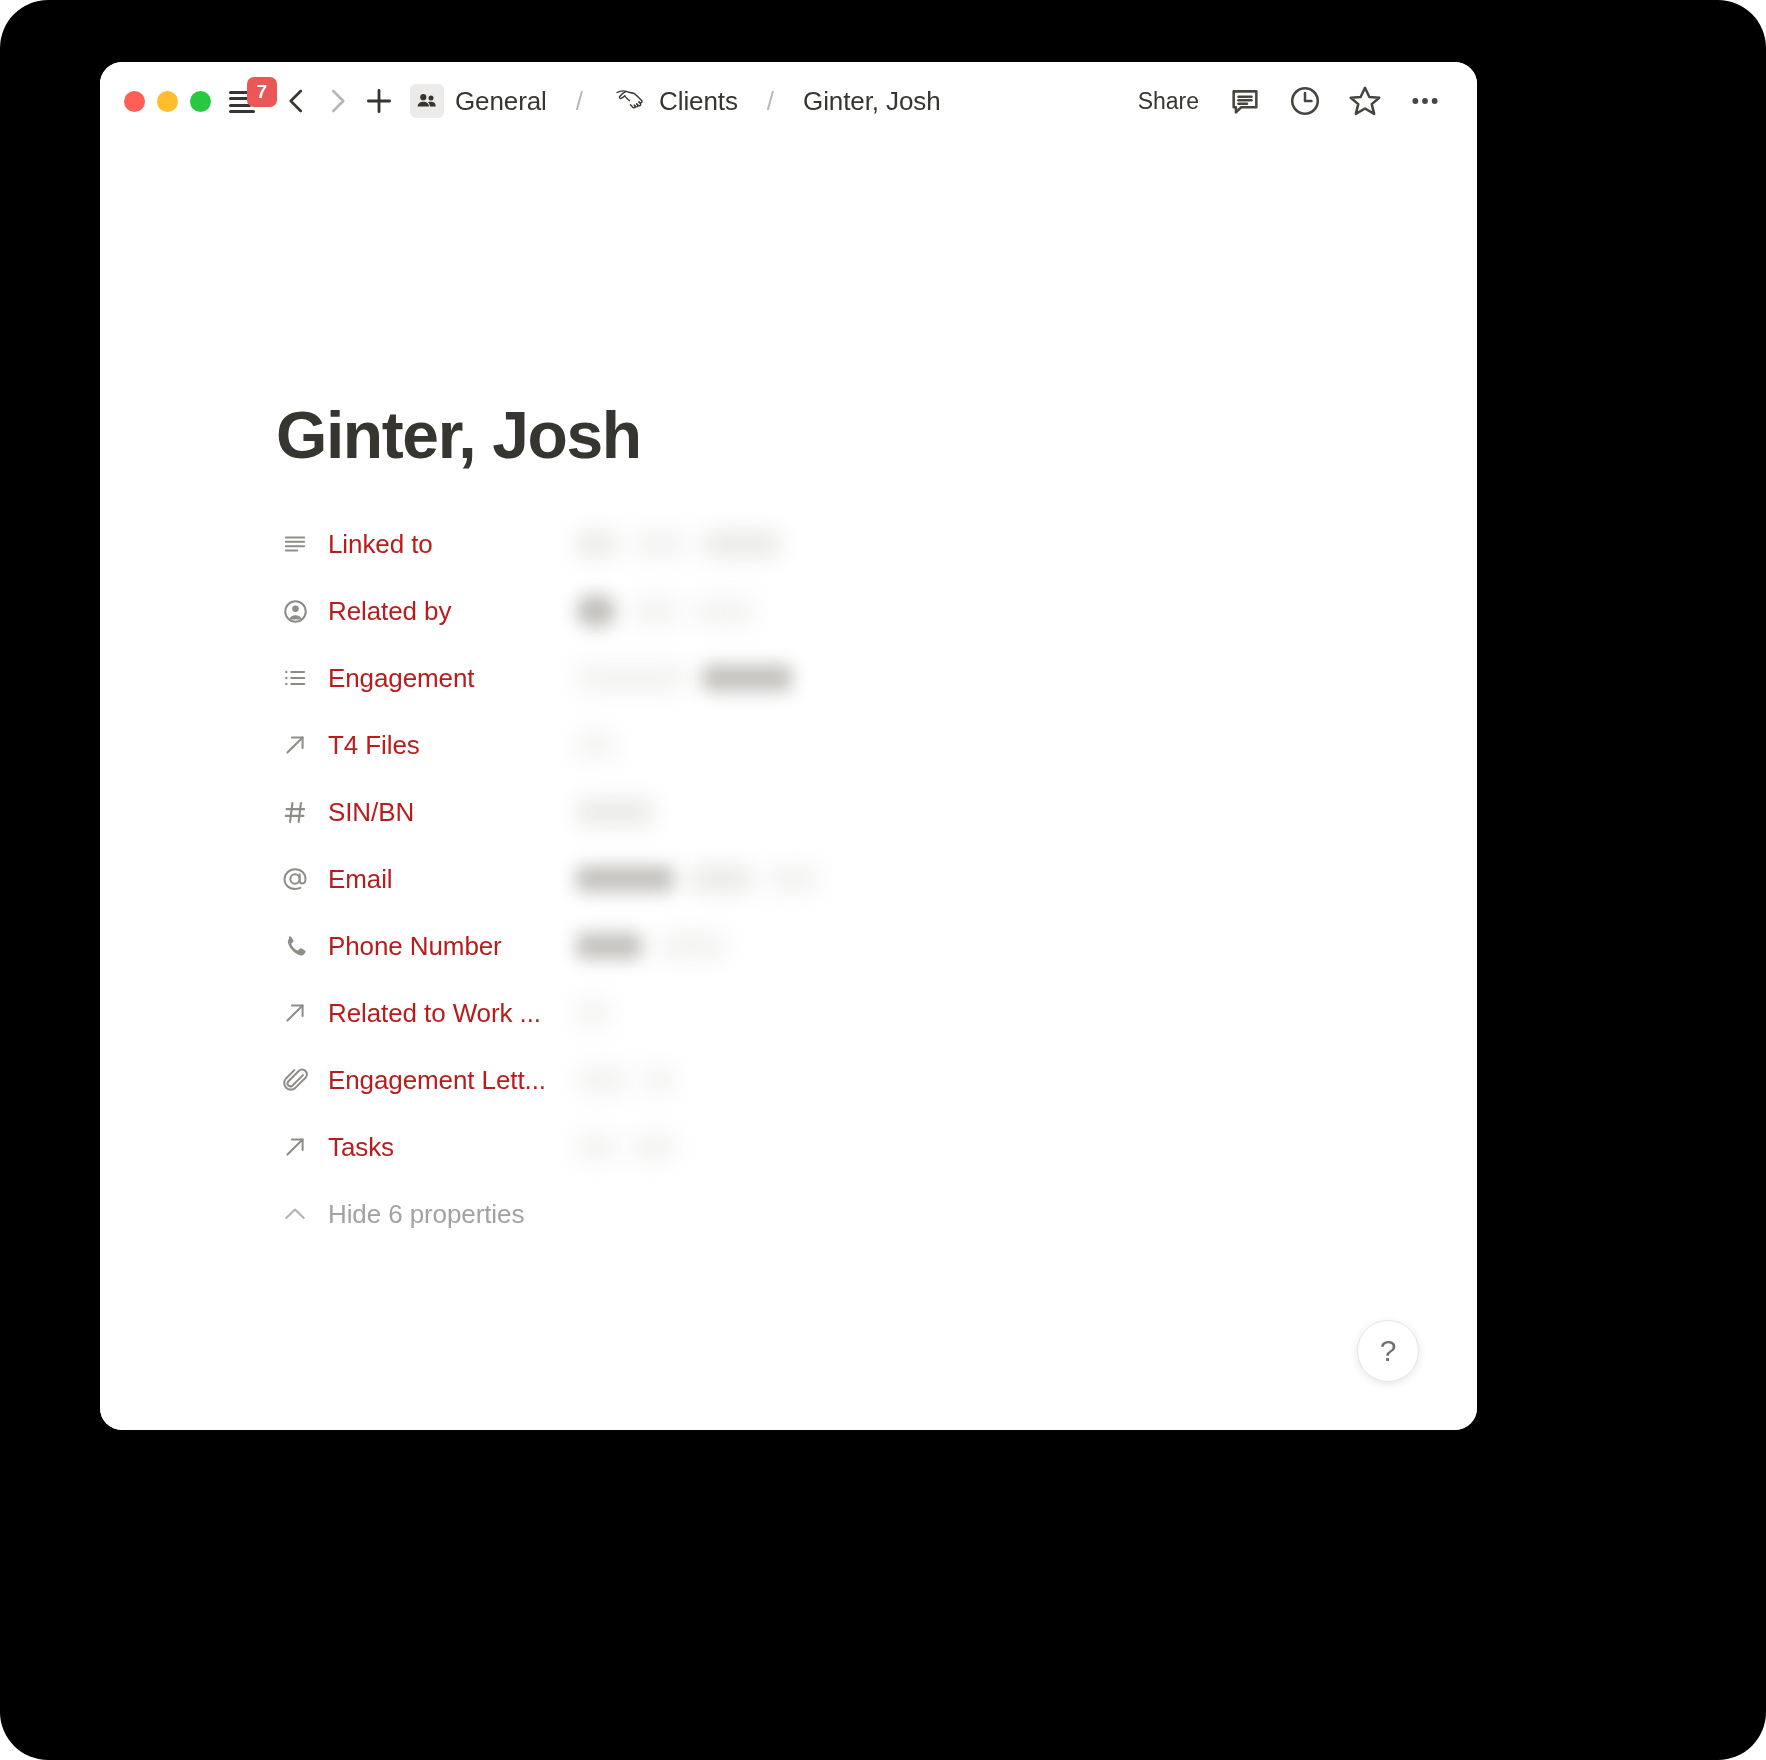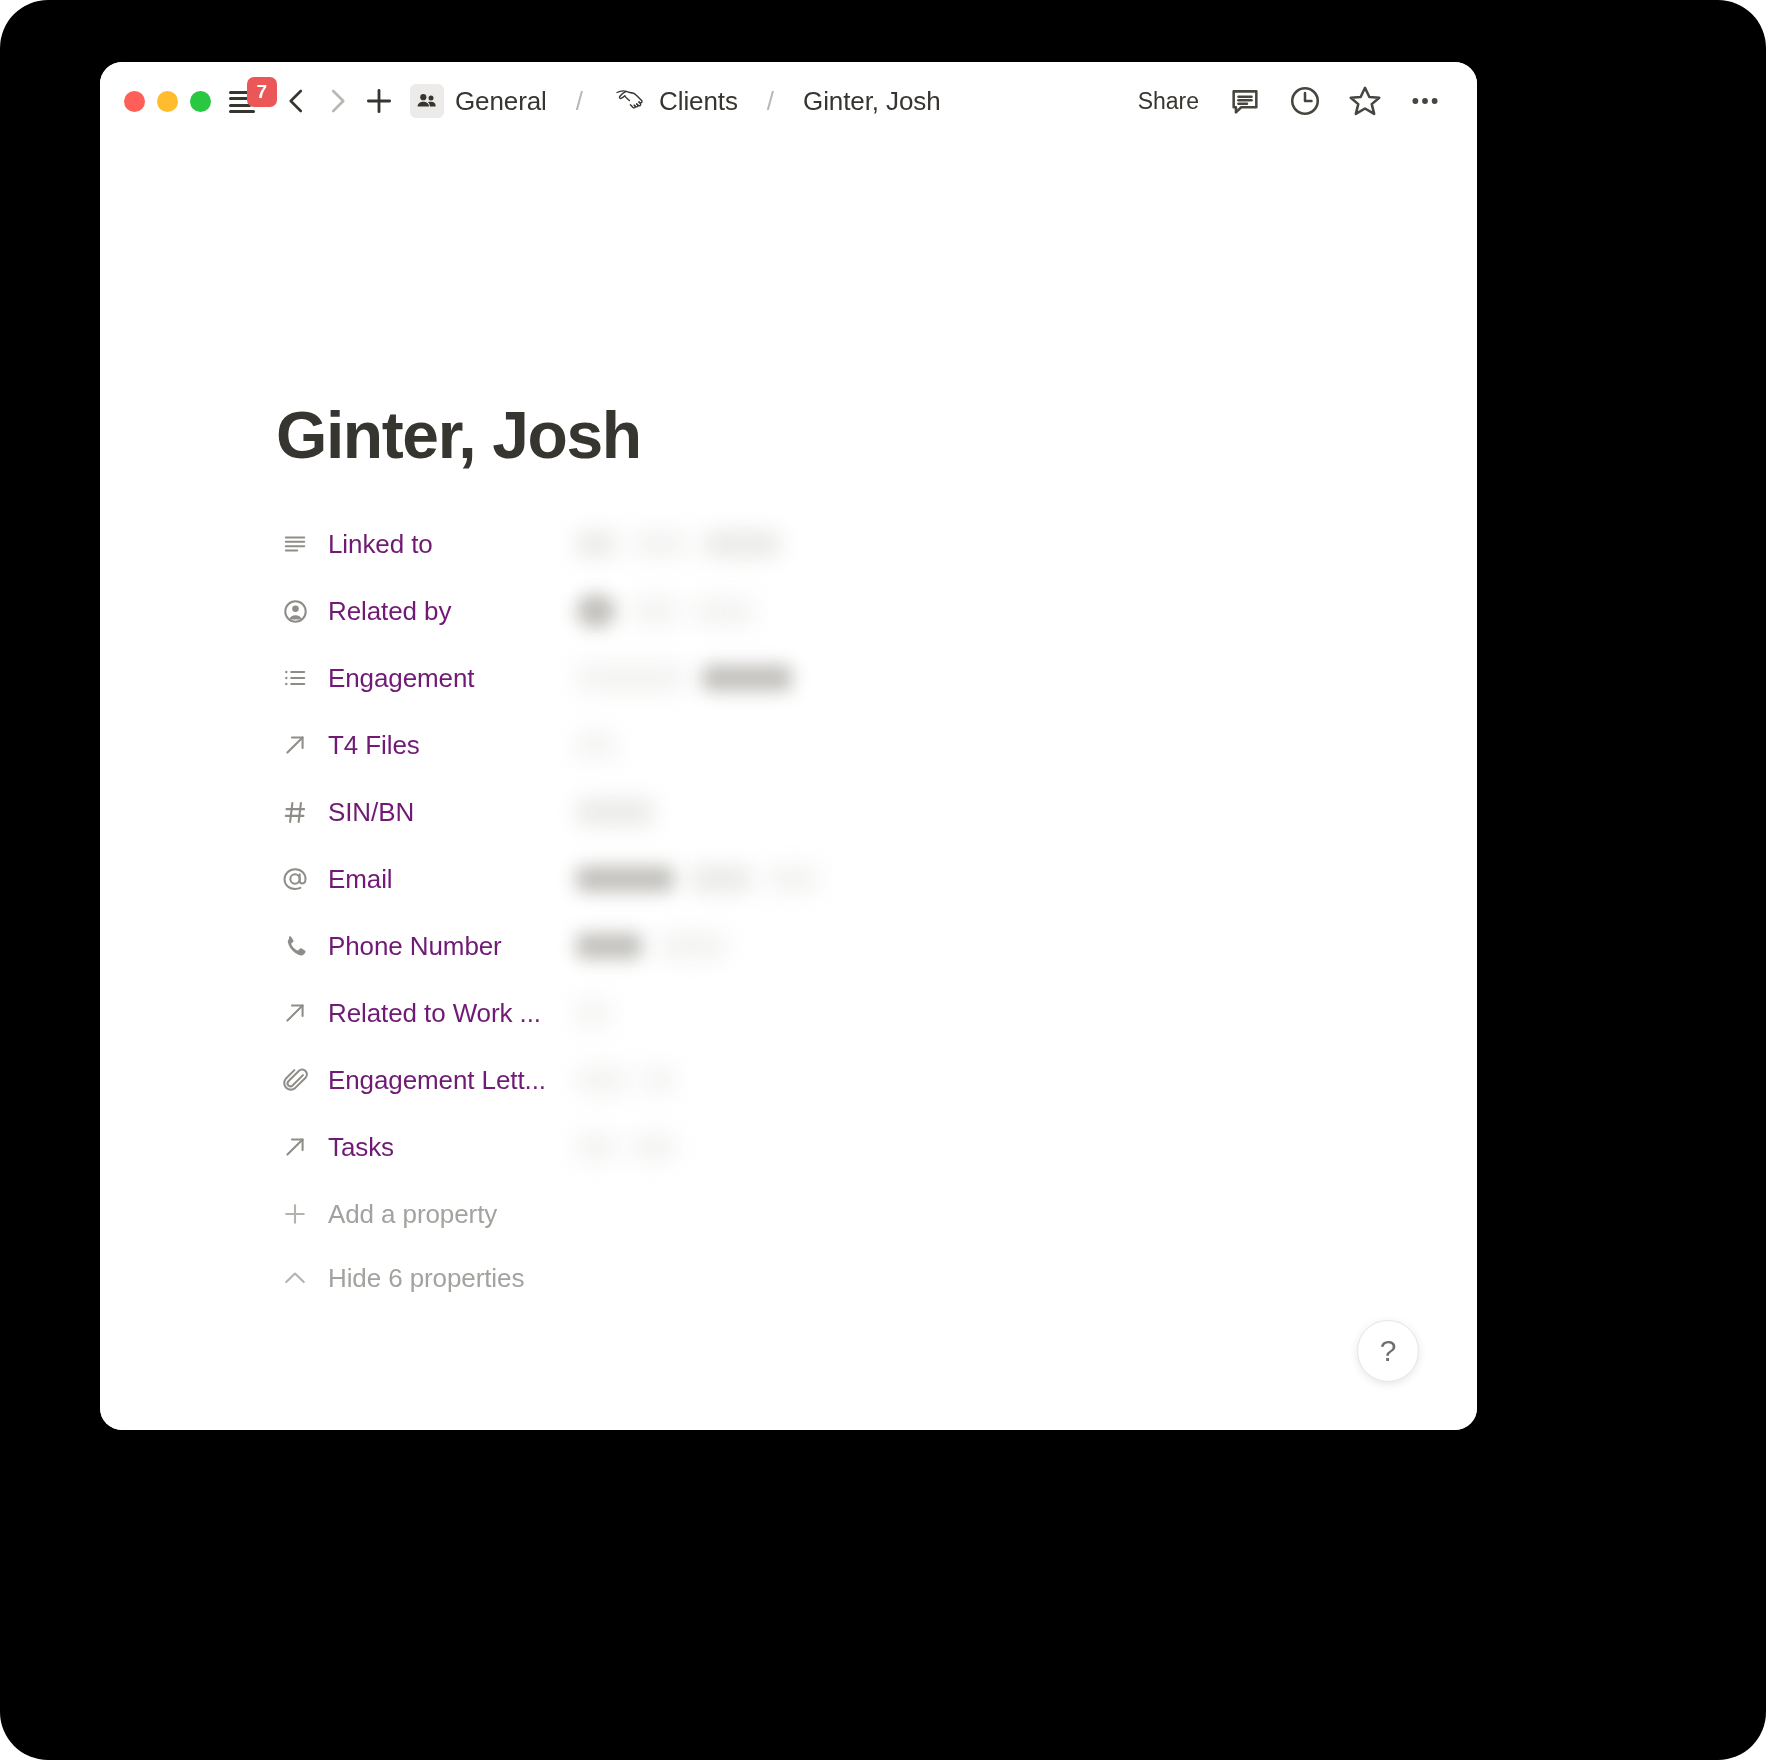--- a/index.html
+++ b/index.html
@@ -221,21 +221,21 @@
     min-width: 38px;
     height: 38px;
     display: flex;
     align-items: center;
     justify-content: center;
     color: #8f8d88;
     margin-right: 14px;
   }
   .prop-label {
     font-size: 26px;
-    color: #701a75;
+    color: #b91c1c;
     letter-spacing: -0.1px;
     white-space: nowrap;
   }
   .prop-value {
     position: absolute;
     left: 300px;
     top: 50%;
     transform: translateY(-50%);
     height: 40px;
     display: flex;
@@ -555,29 +555,20 @@
               <polyline points="9.2,5 19,5 19,14.8"></polyline>
             </svg>
           </span>
           <span class="prop-label">Tasks</span>
           <span class="prop-value">
             <span class="blob fade" style="width:40px"></span>
             <span class="blob fade" style="width:44px"></span>
           </span>
         </div>
 
-        <div class="footer-row">
-          <span class="prop-icon">
-            <svg width="28" height="28" viewBox="0 0 24 24" fill="none" stroke="currentColor" stroke-width="1.8" stroke-linecap="round">
-              <line x1="12" y1="4.5" x2="12" y2="19.5"></line>
-              <line x1="4.5" y1="12" x2="19.5" y2="12"></line>
-            </svg>
-          </span>
-          <span class="prop-label">Add a property</span>
-        </div>
 
         <div class="footer-row">
           <span class="prop-icon">
             <svg width="28" height="28" viewBox="0 0 24 24" fill="none" stroke="currentColor" stroke-width="1.8" stroke-linecap="round" stroke-linejoin="round">
               <polyline points="4.5,15.5 12,8.2 19.5,15.5"></polyline>
             </svg>
           </span>
           <span class="prop-label">Hide 6 properties</span>
         </div>
 

